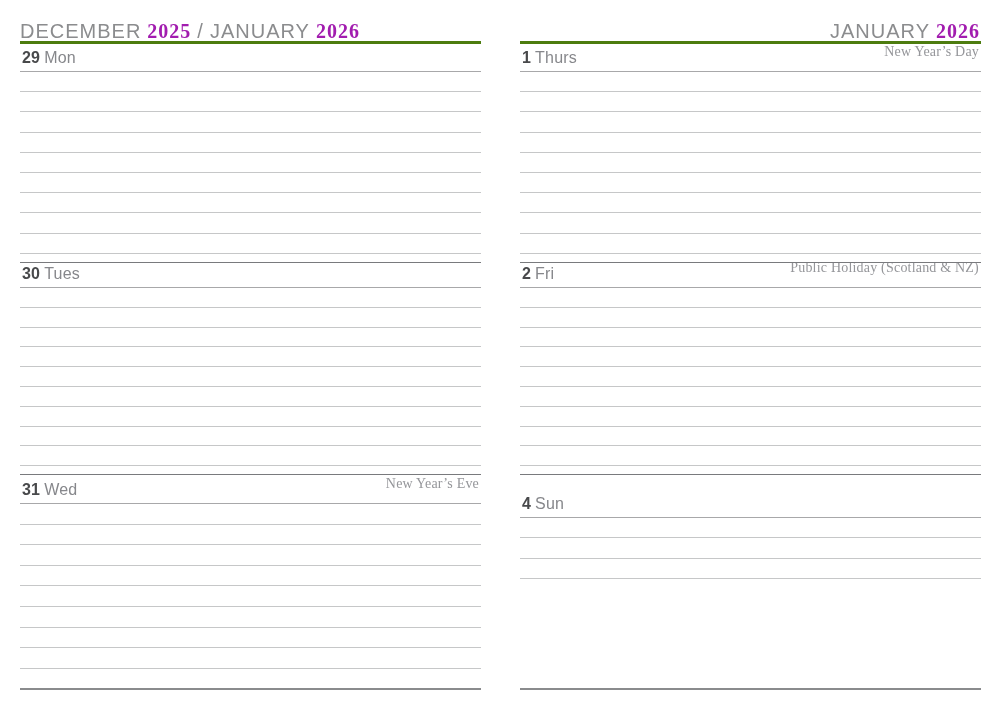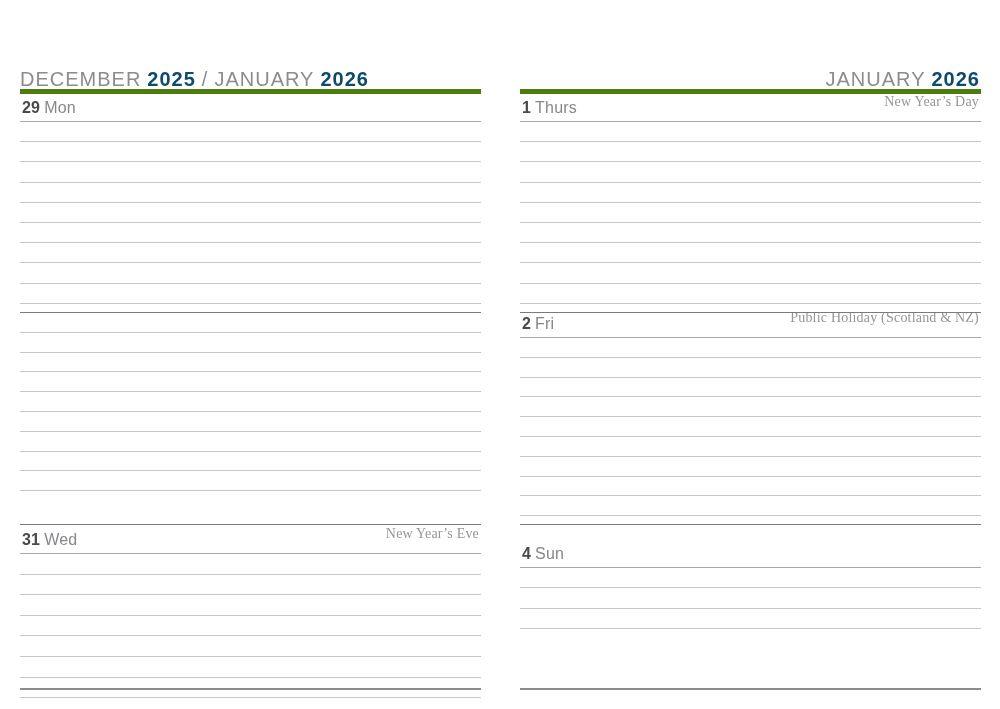--- a/index.html
+++ b/index.html
@@ -9,29 +9,28 @@
   }
   .spread{position:relative;width:1000px;height:709px;background:#ffffff;}
   .page{
     position:absolute;top:14px;width:461px;height:674px;
     border-bottom:2px solid #8a8b8d;
   }
   .page-left{left:20px;}
   .page-right{left:520px;}
 
   .page-header{
-    height:27px;border-bottom:5px solid #4d7c0f;
+    height:27px;border-bottom:3px solid #4d7c0f;
     display:flex;align-items:flex-end;
     font-size:20px;letter-spacing:1px;line-height:20px;
     white-space:nowrap;
-    margin-top:48px;
   }
   .page-right .page-header{justify-content:flex-end;}
   .hdr-month,.hdr-sep{color:#8b8c8e;font-weight:400;}
-  .hdr-year{color:#0c4a6e;font-weight:700;}
+  .hdr-year{color:#a21caf;font-weight:700;font-family:Liberation Serif, serif;}
   .page-header span{margin-right:6px;}
   .page-header span:last-child{margin-right:1px;}
 
   .day-section{box-sizing:border-box;border-top:1px solid #797a7d;overflow:hidden;}
   .day-section.first{border-top:none;}
 
   .day-row{
     box-sizing:border-box;border-bottom:1px solid #a8a8aa;
     display:flex;justify-content:space-between;align-items:flex-end;
     padding:0 2px;
@@ -77,20 +76,26 @@
           <div class="rule" style="height: 20.2px;"></div>
           <div class="rule" style="height: 20.2px;"></div>
           <div class="rule" style="height: 20.2px;"></div>
           <div class="rule" style="height: 20.2px;"></div>
           <div class="rule" style="height: 20.2px;"></div>
           <div class="rule" style="height: 20.2px;"></div>
         </div>
     </section>
 
     <section class="day-section" style="height:212px">
+      <div class="day-row" style="height:25px">
+        <div class="day-label">
+          <span class="day-num">30</span><span class="day-name">Tues</span>
+        </div>
+        <div class="day-note"></div>
+      </div>
       <div class="rules">
           <div class="rule" style="height: 19.8px;"></div>
           <div class="rule" style="height: 19.8px;"></div>
           <div class="rule" style="height: 19.8px;"></div>
           <div class="rule" style="height: 19.8px;"></div>
           <div class="rule" style="height: 19.8px;"></div>
           <div class="rule" style="height: 19.8px;"></div>
           <div class="rule" style="height: 19.8px;"></div>
           <div class="rule" style="height: 19.8px;"></div>
           <div class="rule" style="height: 19.8px;"></div>

